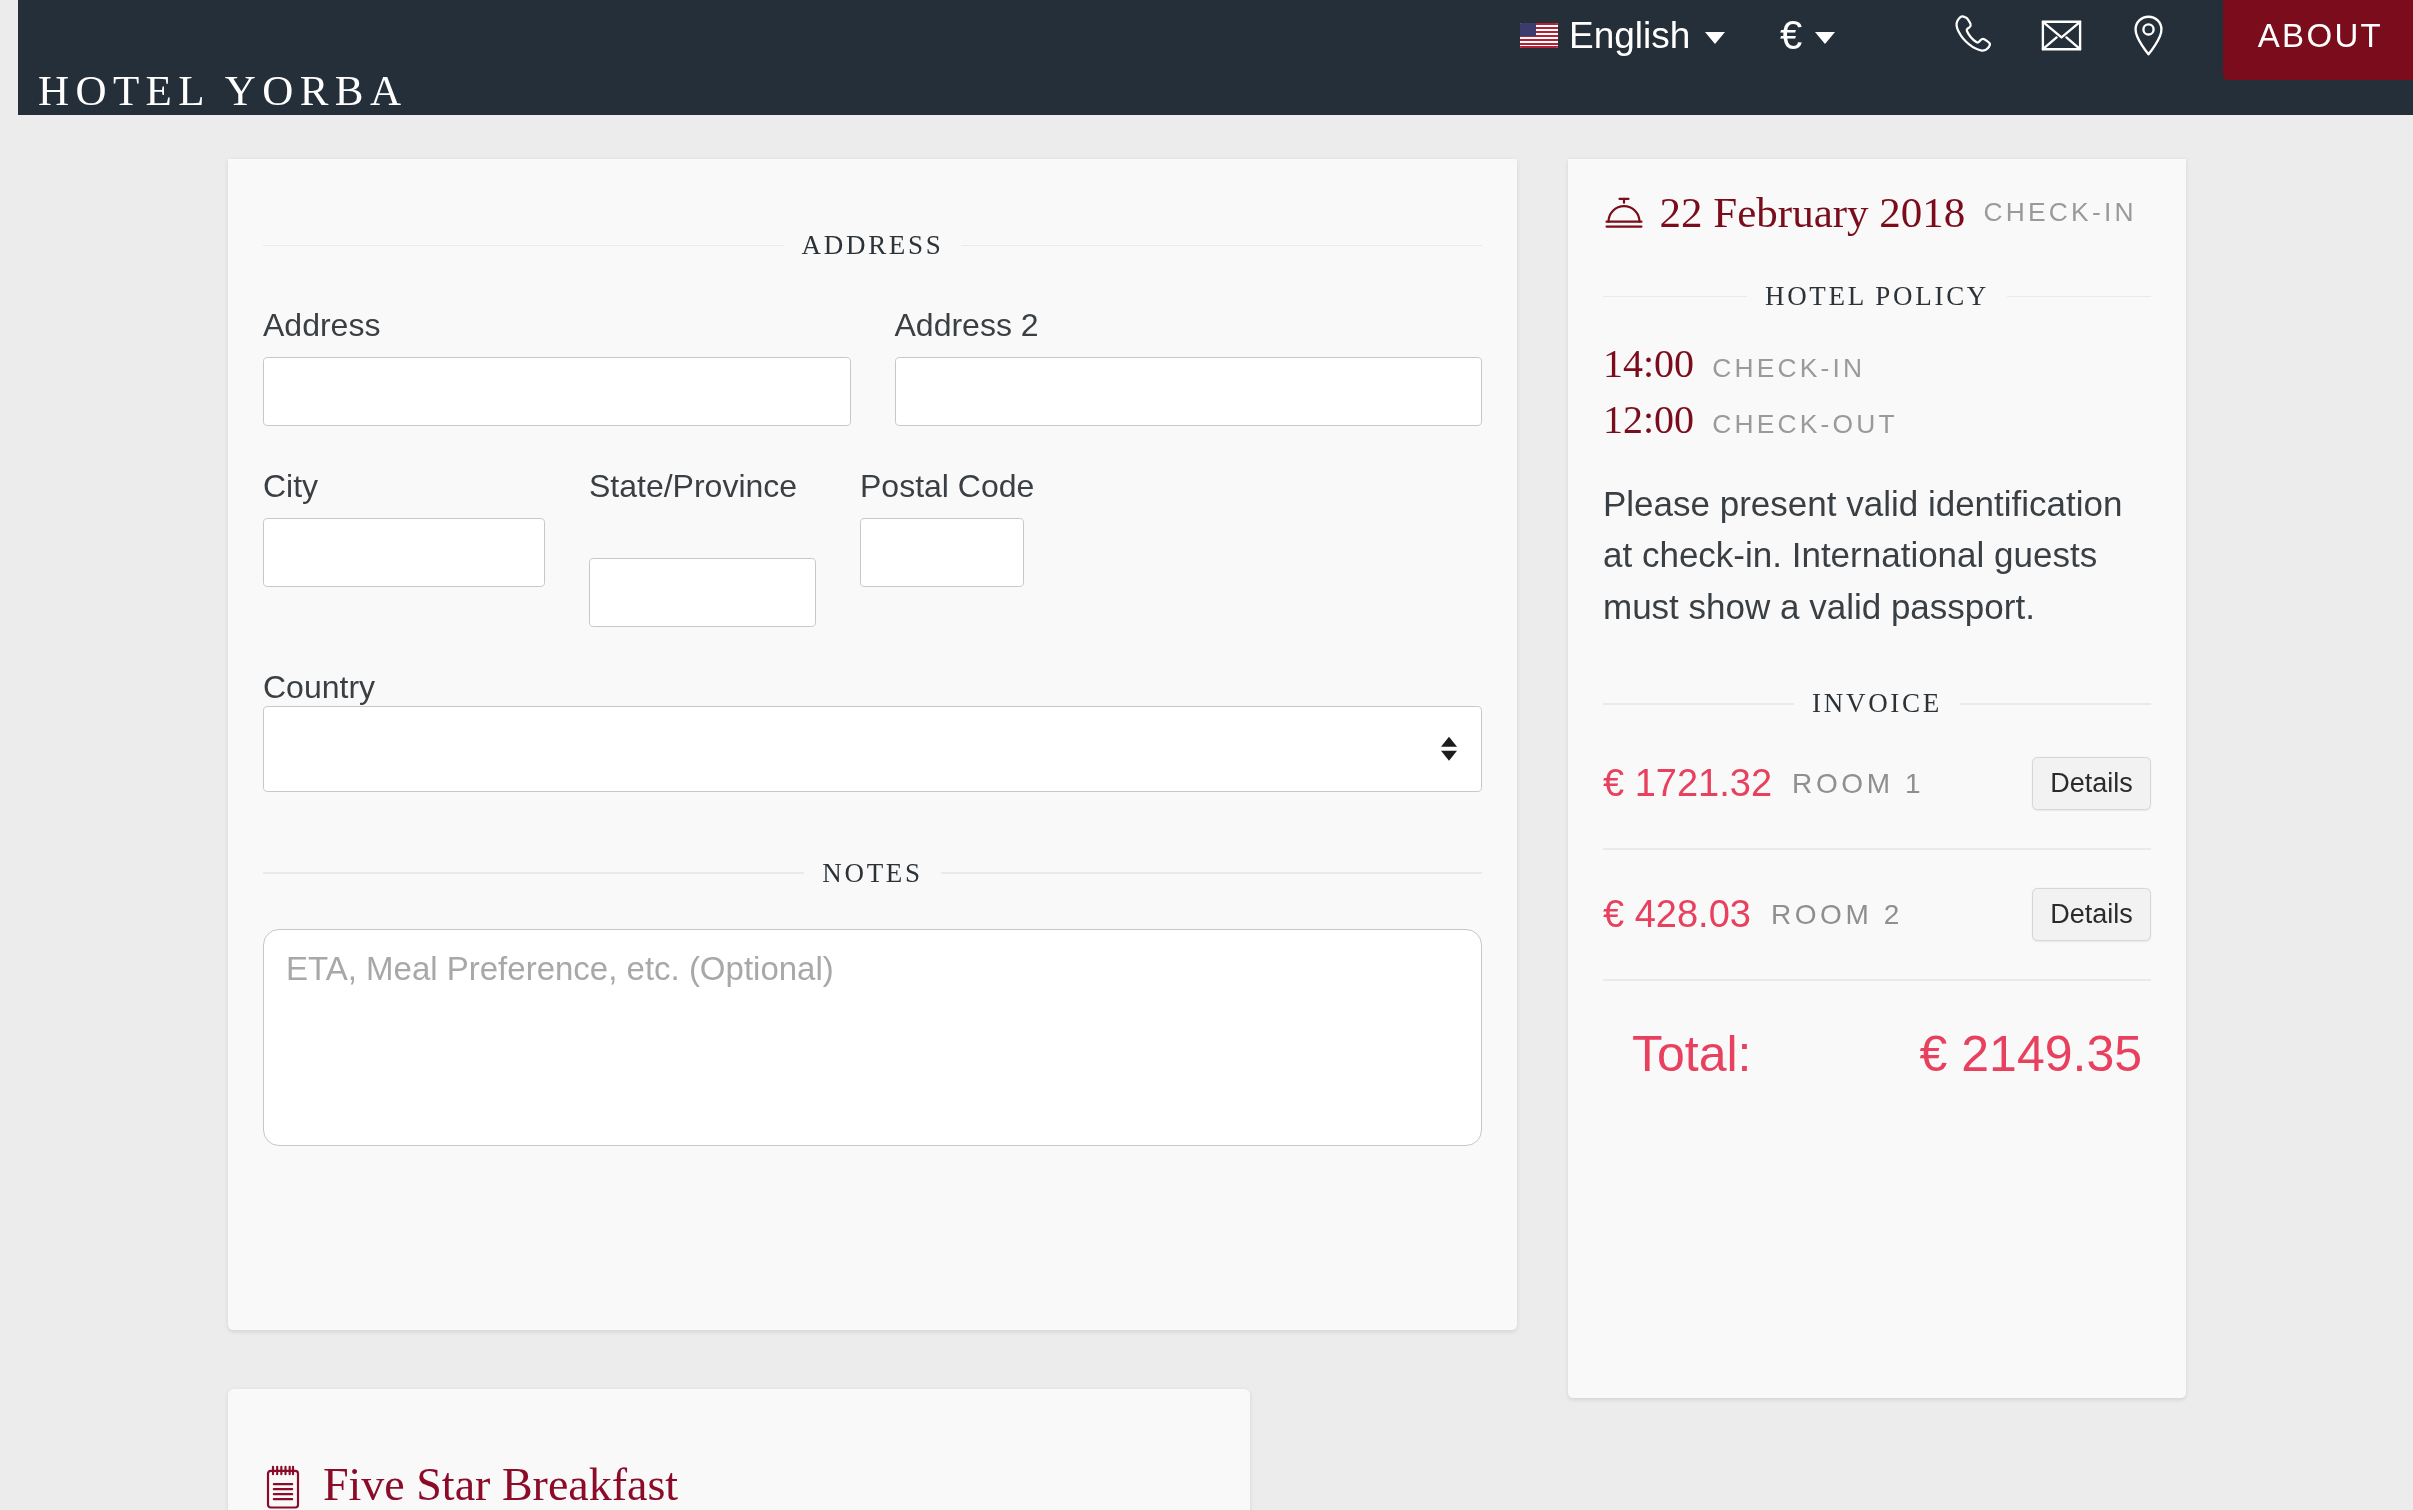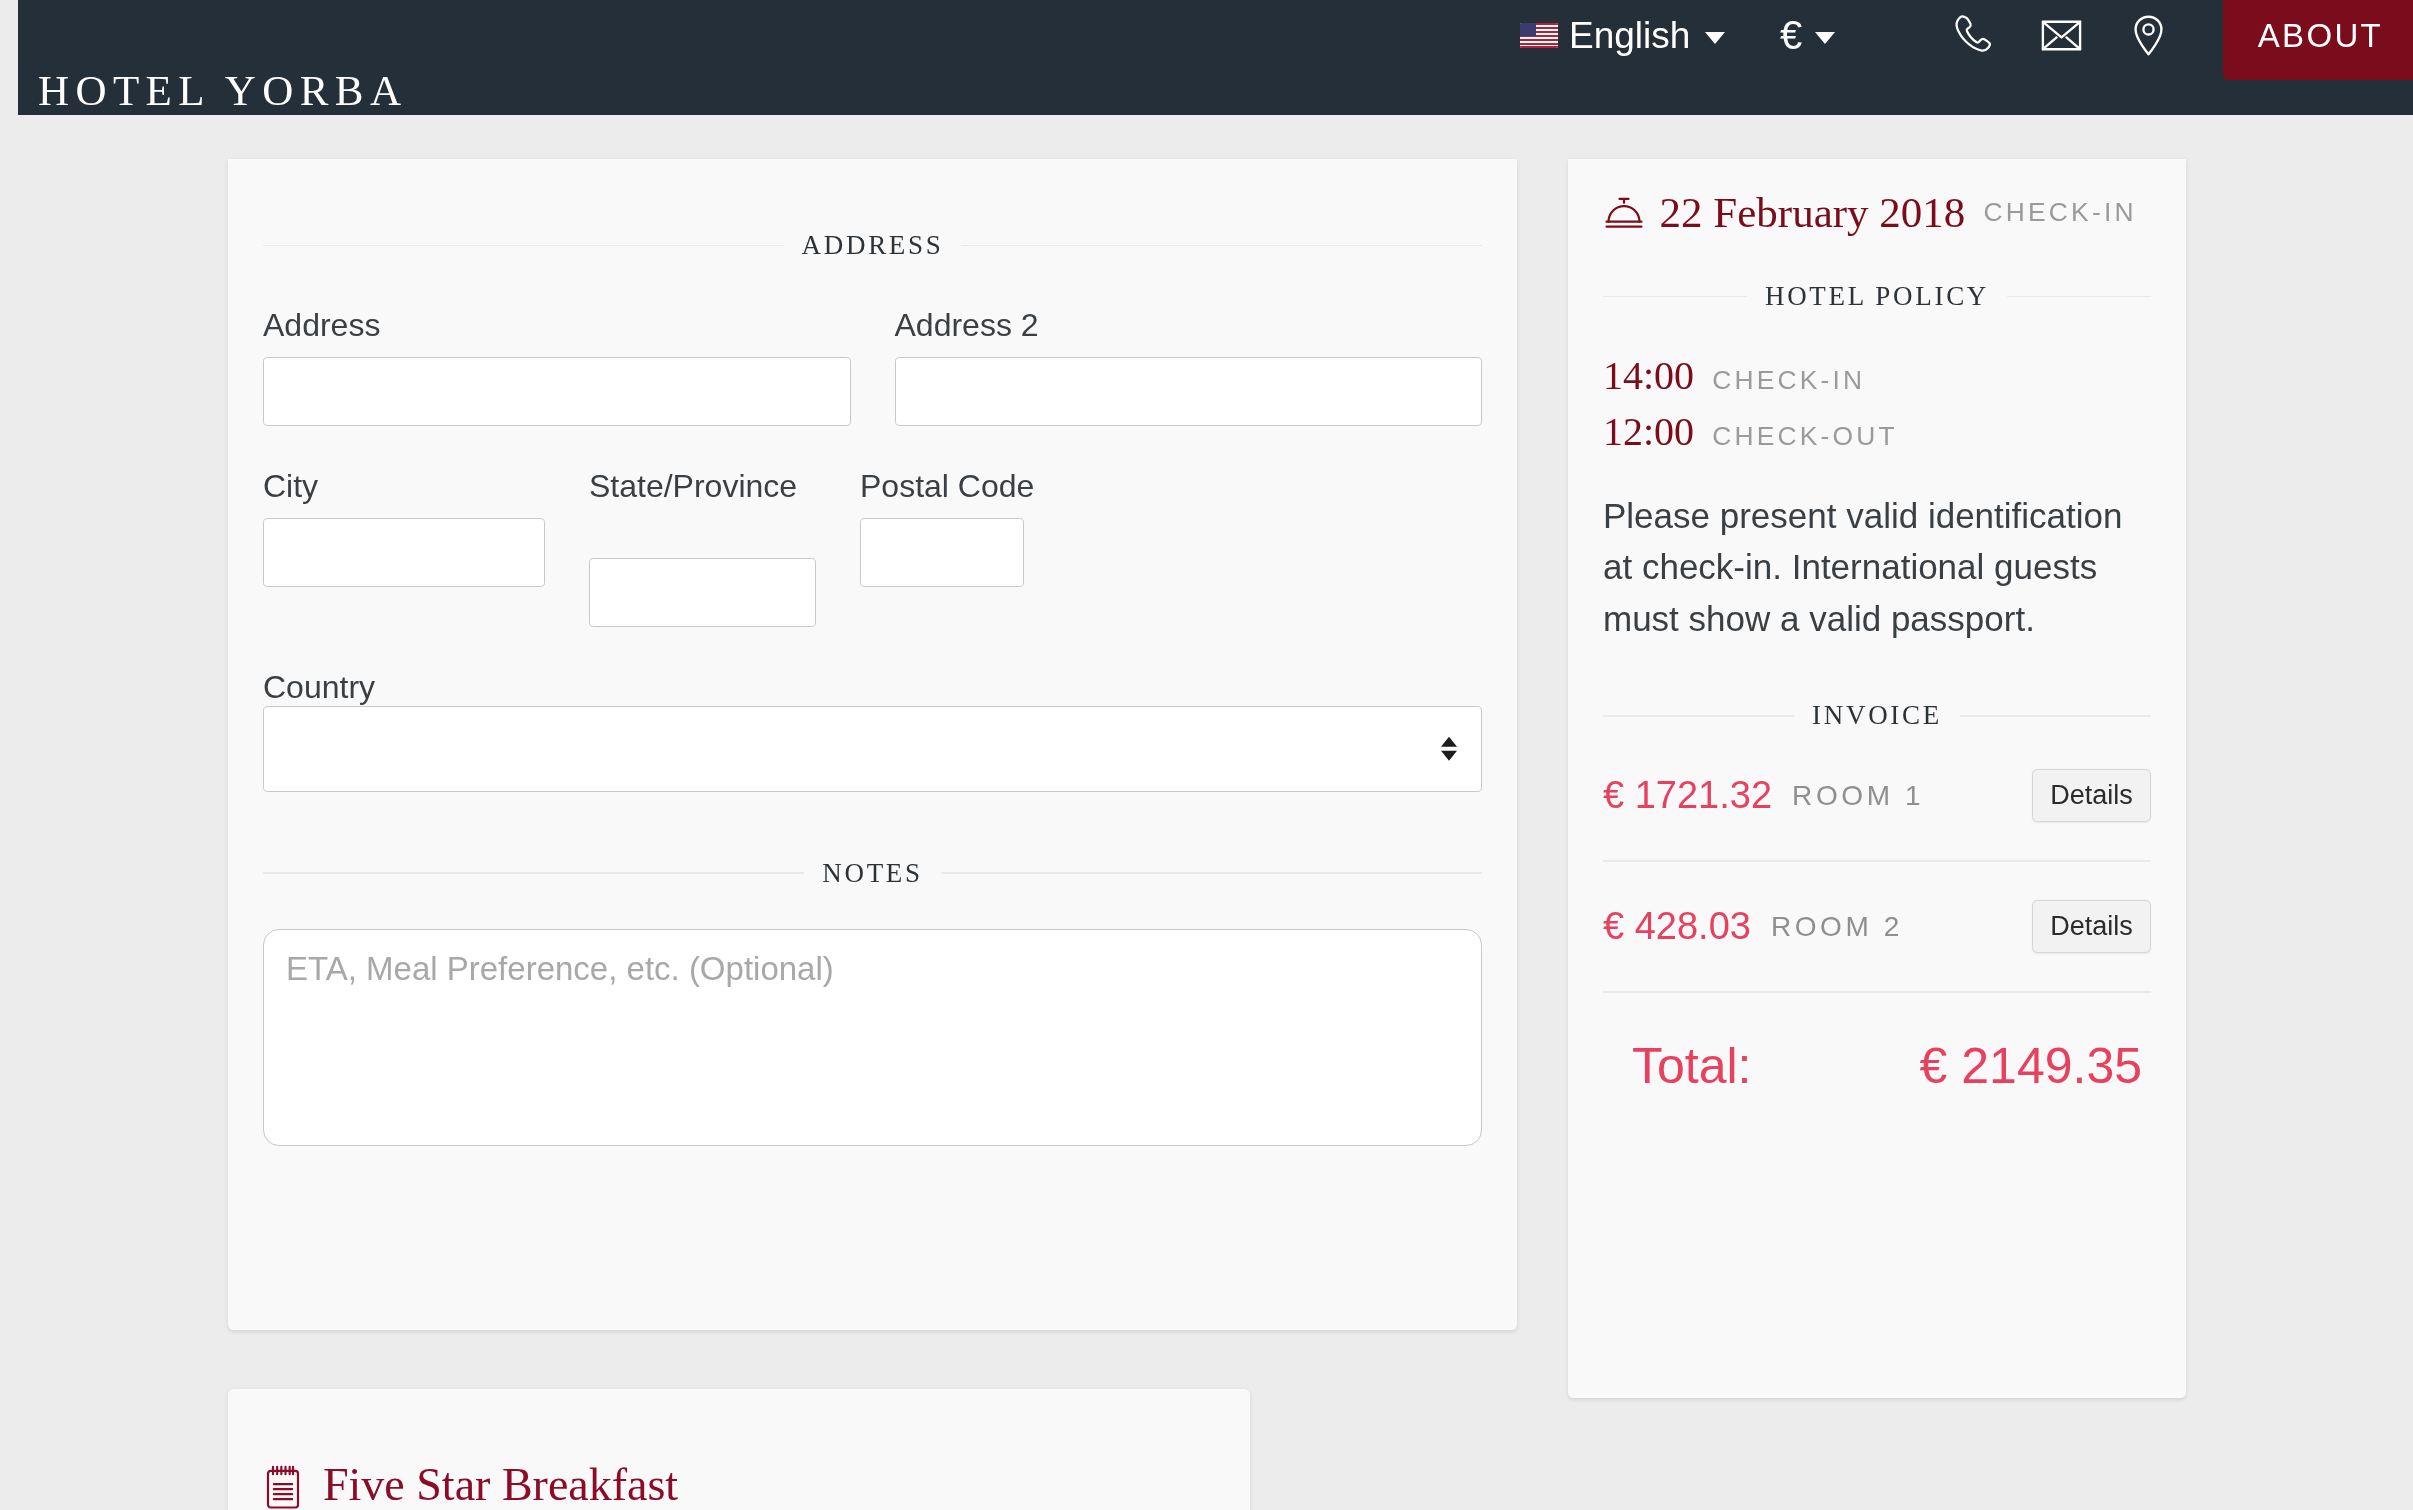--- a/index.html
+++ b/index.html
@@ -507,21 +507,21 @@
       <span class="checkin-date">22 February 2018</span>
       <span class="checkin-tag">CHECK-IN</span>
     </div>
 
     <div style="margin-top:44px;">
       <div class="section-head">
         <span>HOTEL POLICY</span>
       </div>
     </div>
 
-    <div style="margin-top:40px;">
+    <div style="margin-top:28px;">
       <div class="policy-time-row">
         <span class="policy-time">14:00</span>
         <span class="policy-tag">CHECK-IN</span>
       </div>
       <div class="policy-time-row">
         <span class="policy-time">12:00</span>
         <span class="policy-tag">CHECK-OUT</span>
       </div>
     </div>
 

